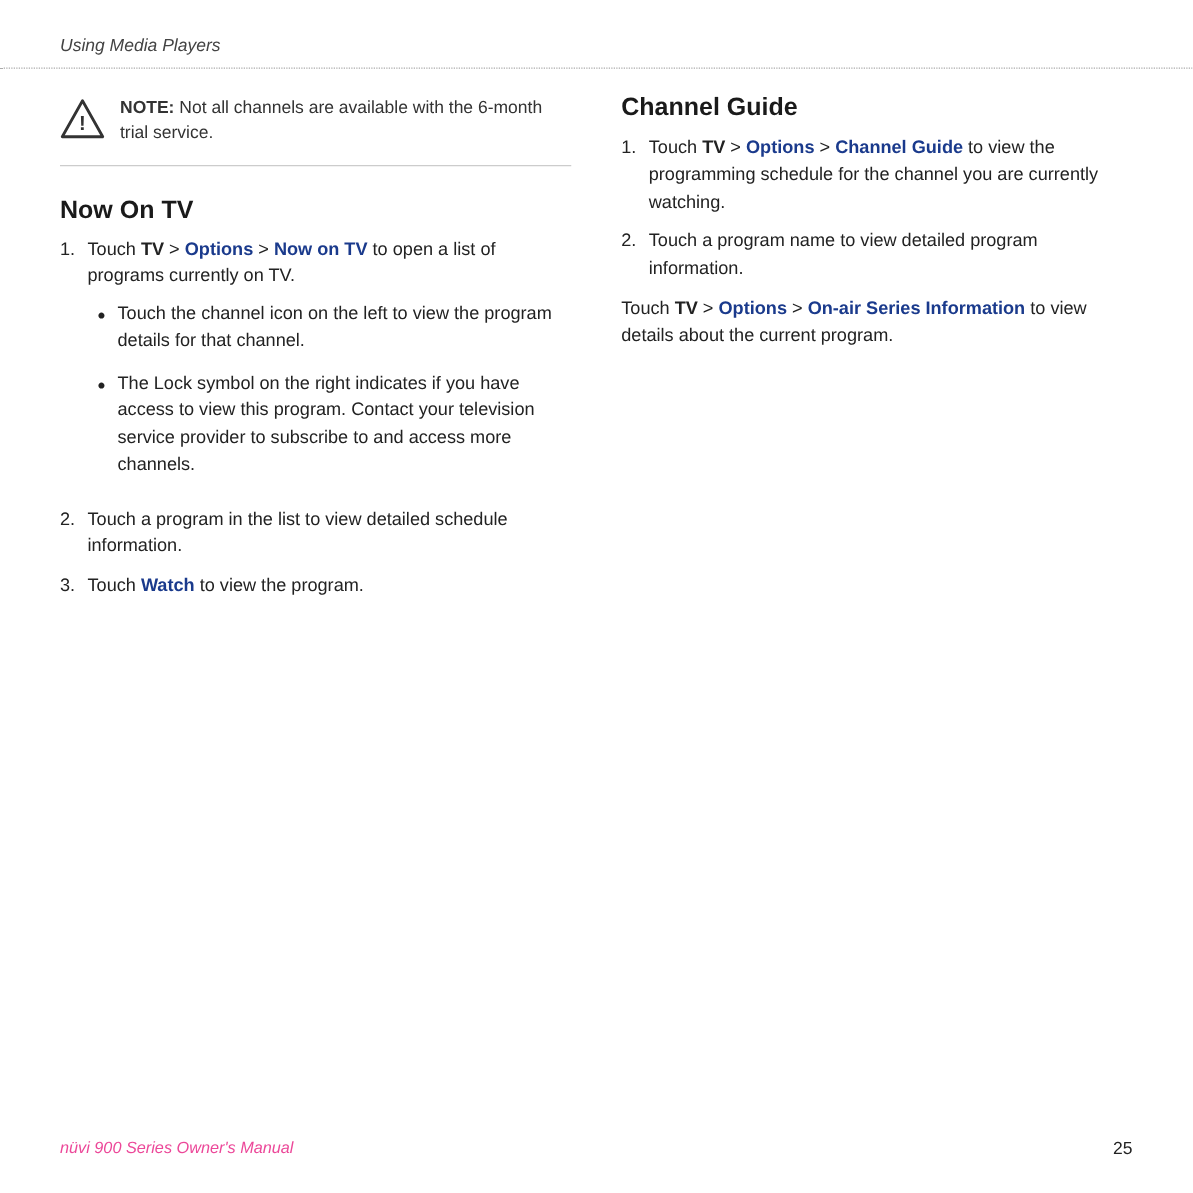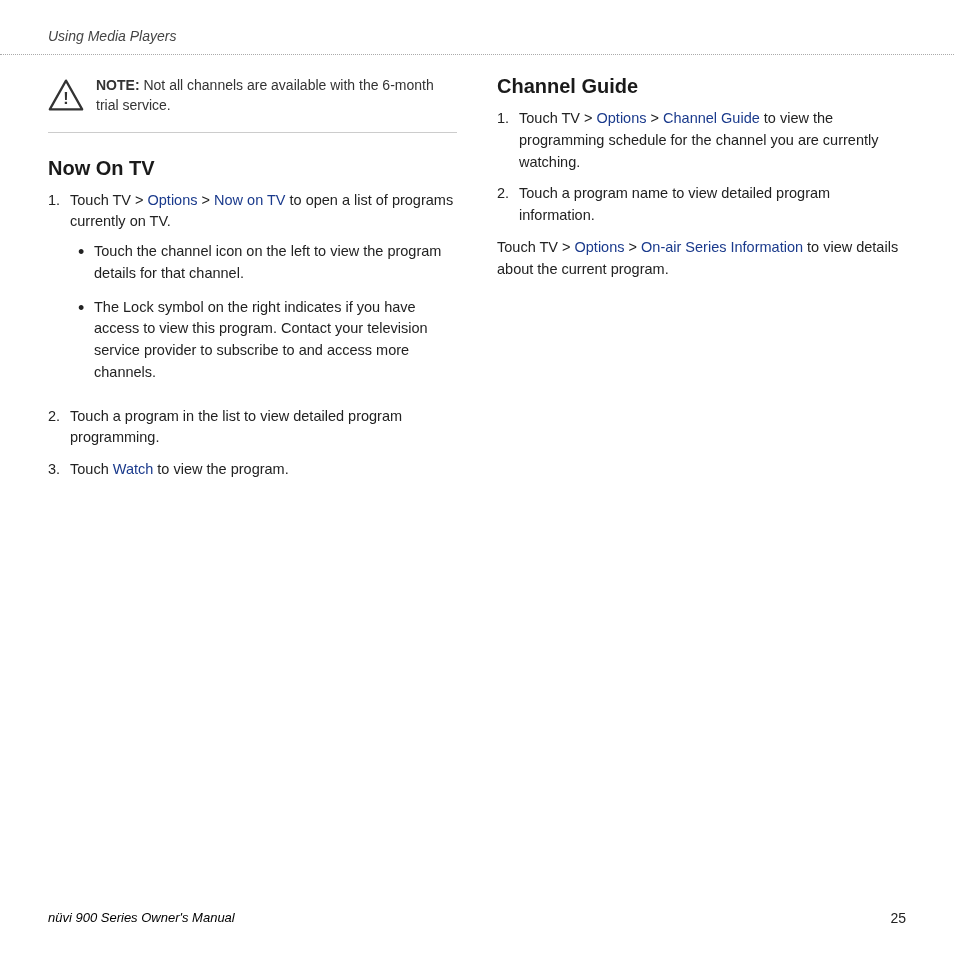--- a/index.html
+++ b/index.html
@@ -108,26 +108,26 @@
       color: #222;
       padding-top: 0;
     }
 
     .numbered-list > li .text {
       flex: 1;
     }
 
     
     .link-bold {
-      font-weight: normal;
+      font-weight: bold;
       color: #1a3a8c;
     }
 
     .tv-bold {
-      font-weight: normal;
+      font-weight: bold;
       color: #222222;
       margin-top: 32px;
     }
 
     
     .bullet-list {
       list-style: none;
       padding: 0;
       margin: 8px 0 8px 8px;
     }
@@ -160,21 +160,21 @@
       left: 0;
       right: 0;
       display: flex;
       justify-content: space-between;
       padding: 0 48px;
     }
 
     .footer-manual {
       font-size: 13px;
       font-style: italic;
-      color: #000000;
+      color: #ec4899;
     }
 
     .footer-page {
       font-size: 14px;
       color: #222222;
     }
   </style>
 </head>
 <body>
 
@@ -213,21 +213,21 @@
             <li>
               <span class="bullet-dot">•</span>
               <span class="bullet-text">The Lock symbol on the right indicates if you have access to view this program. Contact your television service provider to subscribe to and access more channels.</span>
             </li>
           </ul>
         </span>
       </li>
 
       <li>
         <span class="num">2.</span>
-        <span class="text">Touch a program in the list to view detailed program programming.</span>
+        <span class="text">Touch a program in the list to view detailed schedule information.</span>
       </li>
 
       <li>
         <span class="num">3.</span>
         <span class="text">Touch <span class="link-bold">Watch</span> to view the program.</span>
       </li>
     </ol>
 
   </div>
 

